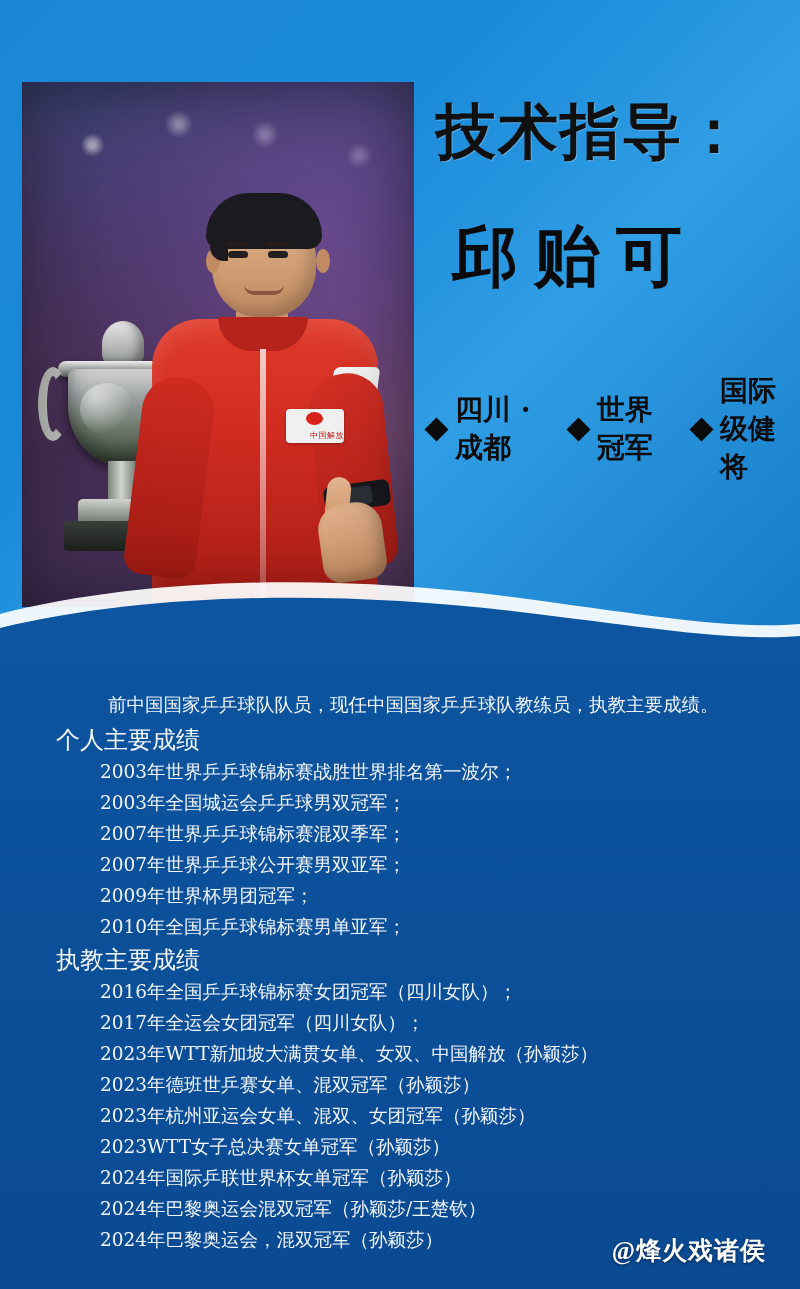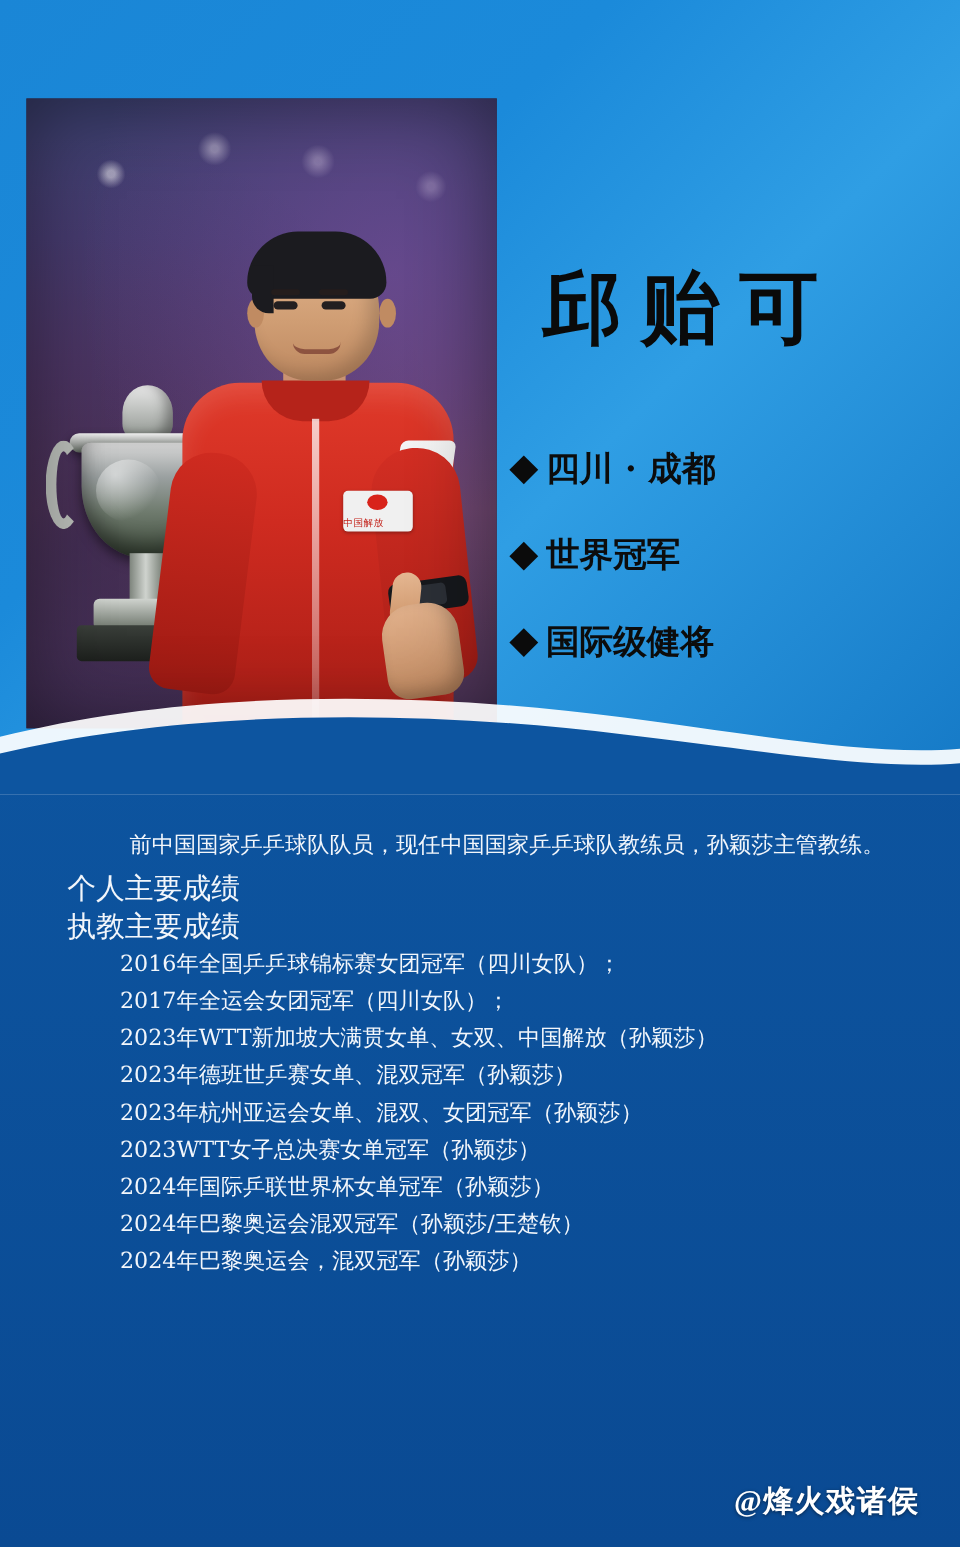--- a/index.html
+++ b/index.html
@@ -151,21 +151,21 @@
     position: absolute; left: 146px; top: 232px; width: 58px; height: 34px;
     background: #f0f0f0; border-radius: 4px;
     box-shadow: 0 1px 3px rgba(0,0,0,.3);
   }
   .badge-logo .dot {
     position: absolute; left: 20px; top: 3px; width: 17px; height: 13px;
     background: #d8231a; border-radius: 50%;
   }
   .badge-logo .txt {
     position: absolute; left: 0; bottom: 2px; width: 100%;
-    text-align: left; font-size: 8px; color: #c21f17; letter-spacing: .5px;
+    text-align: right; font-size: 8px; color: #c21f17; letter-spacing: .5px;
   }
   .arm-right {
     position: absolute; right: 0px; top: 196px; width: 74px; height: 196px;
     background: linear-gradient(180deg, #d22e23, #a81d16);
     border-radius: 36px 36px 20px 20px;
     transform: rotate(-6deg);
   }
   .hand {
     position: absolute; right: 6px; top: 326px; width: 64px; height: 78px;
     background: linear-gradient(180deg, #e0b08b, #c68d63);
@@ -206,21 +206,21 @@
     text-shadow: 1px 1px 0 rgba(255,255,255,.25);
   }
   .name {
     position: absolute; left: 452px; top: 212px;
     font-size: 66px; font-weight: bold; color: #0a0a0a;
     letter-spacing: 16px;
     font-family: "DejaVu Serif", serif;
   }
   .bullets {
     position: absolute; left: 428px; top: 372px;
-    display: flex; flex-direction: column; gap: 34px;
+    display: flex; flex-direction: row; gap: 34px;
   }
   .bullet {
     display: flex; align-items: center; gap: 10px;
     font-size: 28px; color: #0c0c0c; font-weight: bold;
     font-family: "DejaVu Serif", serif;
   }
   .diamond {
     width: 17px; height: 17px; background: #0b0b0b;
     transform: rotate(45deg); flex: 0 0 auto;
   }
@@ -296,20 +296,21 @@
         <div class="brow l"></div>
         <div class="brow r"></div>
         <div class="eye l"></div>
         <div class="eye r"></div>
         <div class="mouth"></div>
       </div>
 
       <div class="photo-vignette"></div>
     </div>
 
+    <div class="title">技术指导：</div>
     <div class="name">邱贻可</div>
 
     <div class="bullets">
       <div class="bullet">
         <span class="diamond"></span>
         <span>四川 · 成都</span>
       </div>
       <div class="bullet">
         <span class="diamond"></span>
         <span>世界冠军</span>
@@ -322,23 +323,31 @@
 
     <div class="hero-wave">
       <svg viewBox="0 0 800 90" preserveAspectRatio="none" aria-hidden="true">
         <path d="M0,42 C150,4 340,2 520,26 C640,42 730,58 800,52 L800,90 L0,90 Z" fill="#ffffff" opacity="0.92"></path>
         <path d="M0,56 C150,20 340,18 520,40 C640,54 730,70 800,64 L800,90 L0,90 Z" fill="#0d55a0"></path>
       </svg>
     </div>
   </div>
 
   <div class="body-wrap">
-    <div class="para">前中国国家乒乒球队队员，现任中国国家乒乒球队教练员，孙颖莎主管教练。</div>
+    <div class="para">前中国国家乒乒球队队员，现任中国国家乒乒球队教练员，执教主要成绩。</div>
 
     <div class="section-head">个人主要成绩</div>
+    <div class="list">
+      <div class="li">2003年世界乒乒球锦标赛战胜世界排名第一波尔；</div>
+      <div class="li">2003年全国城运会乒乒球男双冠军；</div>
+      <div class="li">2007年世界乒乒球锦标赛混双季军；</div>
+      <div class="li">2007年世界乒乒球公开赛男双亚军；</div>
+      <div class="li">2009年世界杯男团冠军；</div>
+      <div class="li">2010年全国乒乒球锦标赛男单亚军；</div>
+    </div>
 
     <div class="section-head">执教主要成绩</div>
     <div class="list">
       <div class="li">2016年全国乒乒球锦标赛女团冠军（四川女队）；</div>
       <div class="li">2017年全运会女团冠军（四川女队）；</div>
       <div class="li">2023年WTT新加坡大满贯女单、女双、中国解放（孙颖莎）</div>
       <div class="li">2023年德班世乒赛女单、混双冠军（孙颖莎）</div>
       <div class="li">2023年杭州亚运会女单、混双、女团冠军（孙颖莎）</div>
       <div class="li">2023WTT女子总决赛女单冠军（孙颖莎）</div>
       <div class="li">2024年国际乒联世界杯女单冠军（孙颖莎）</div>

